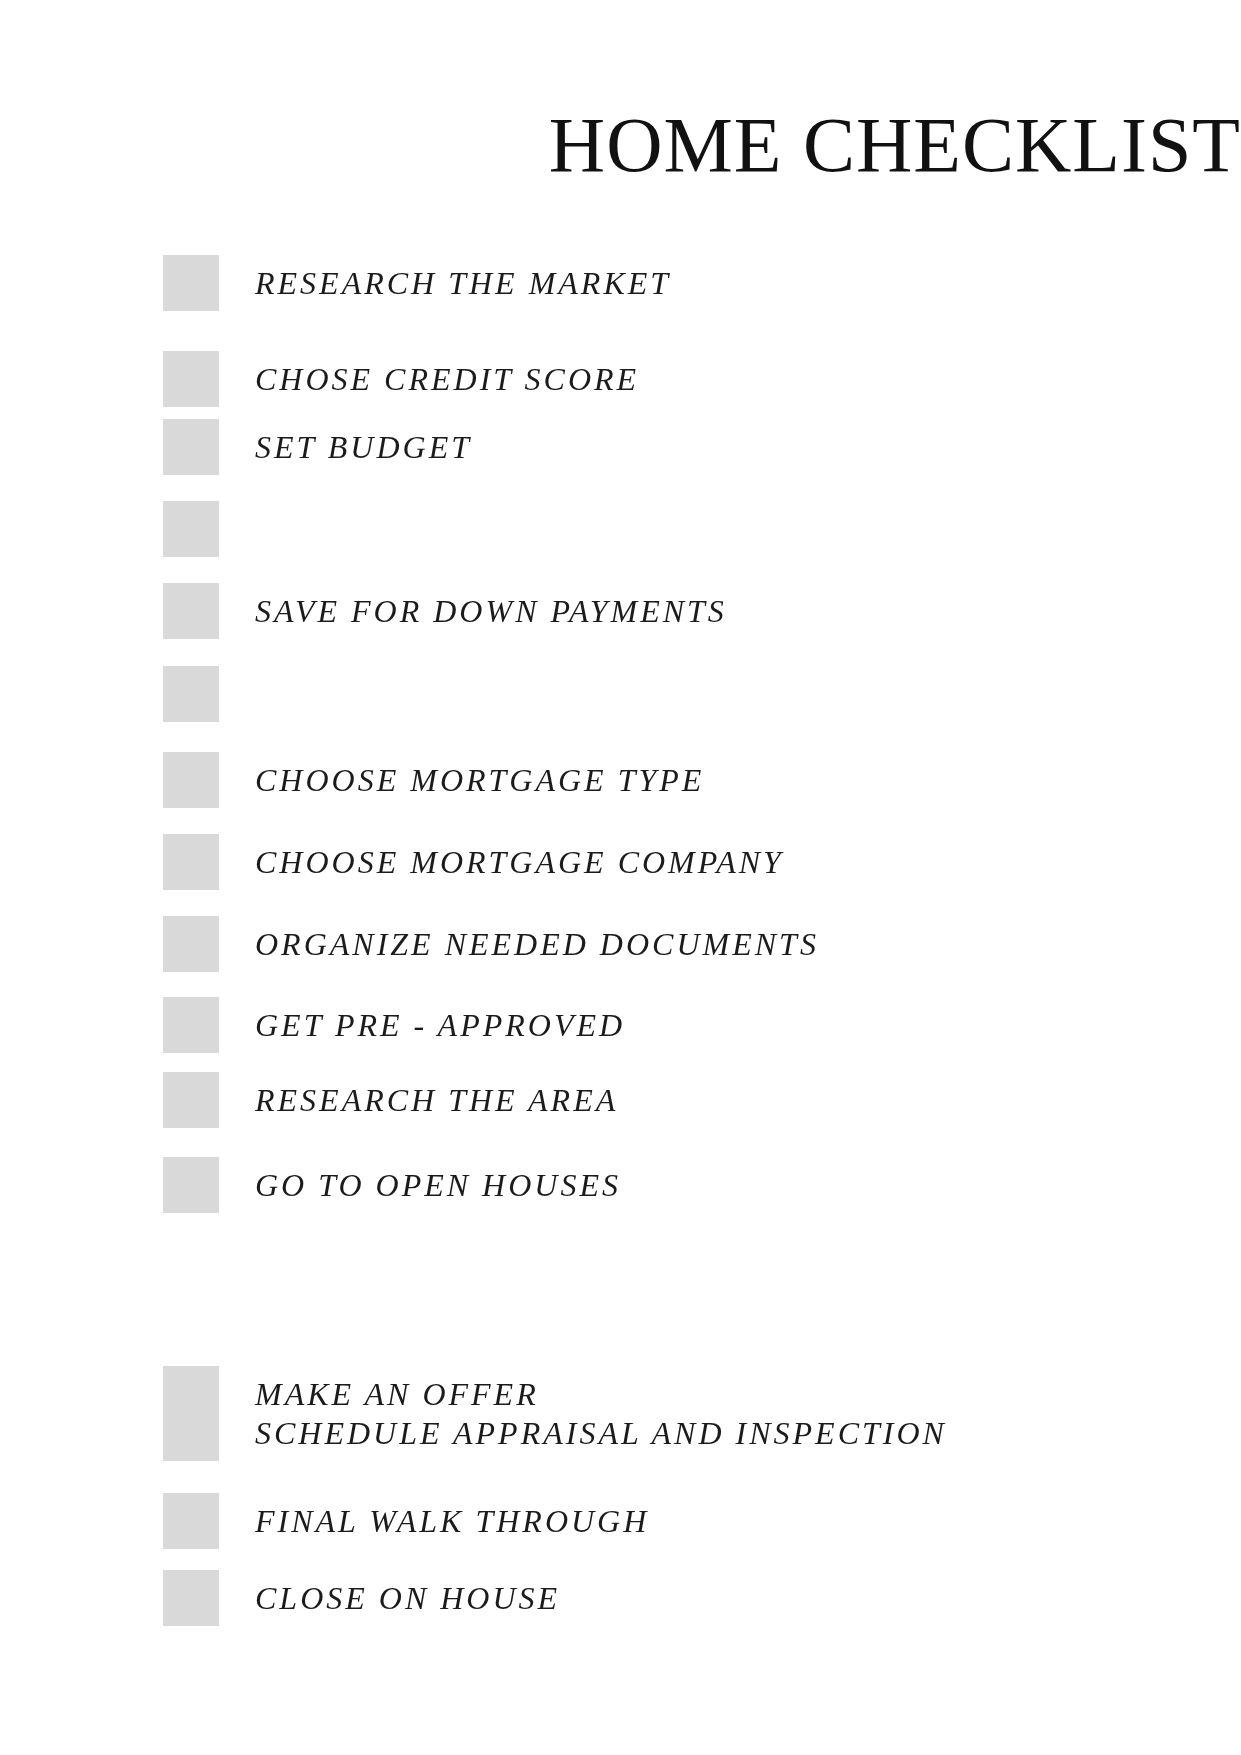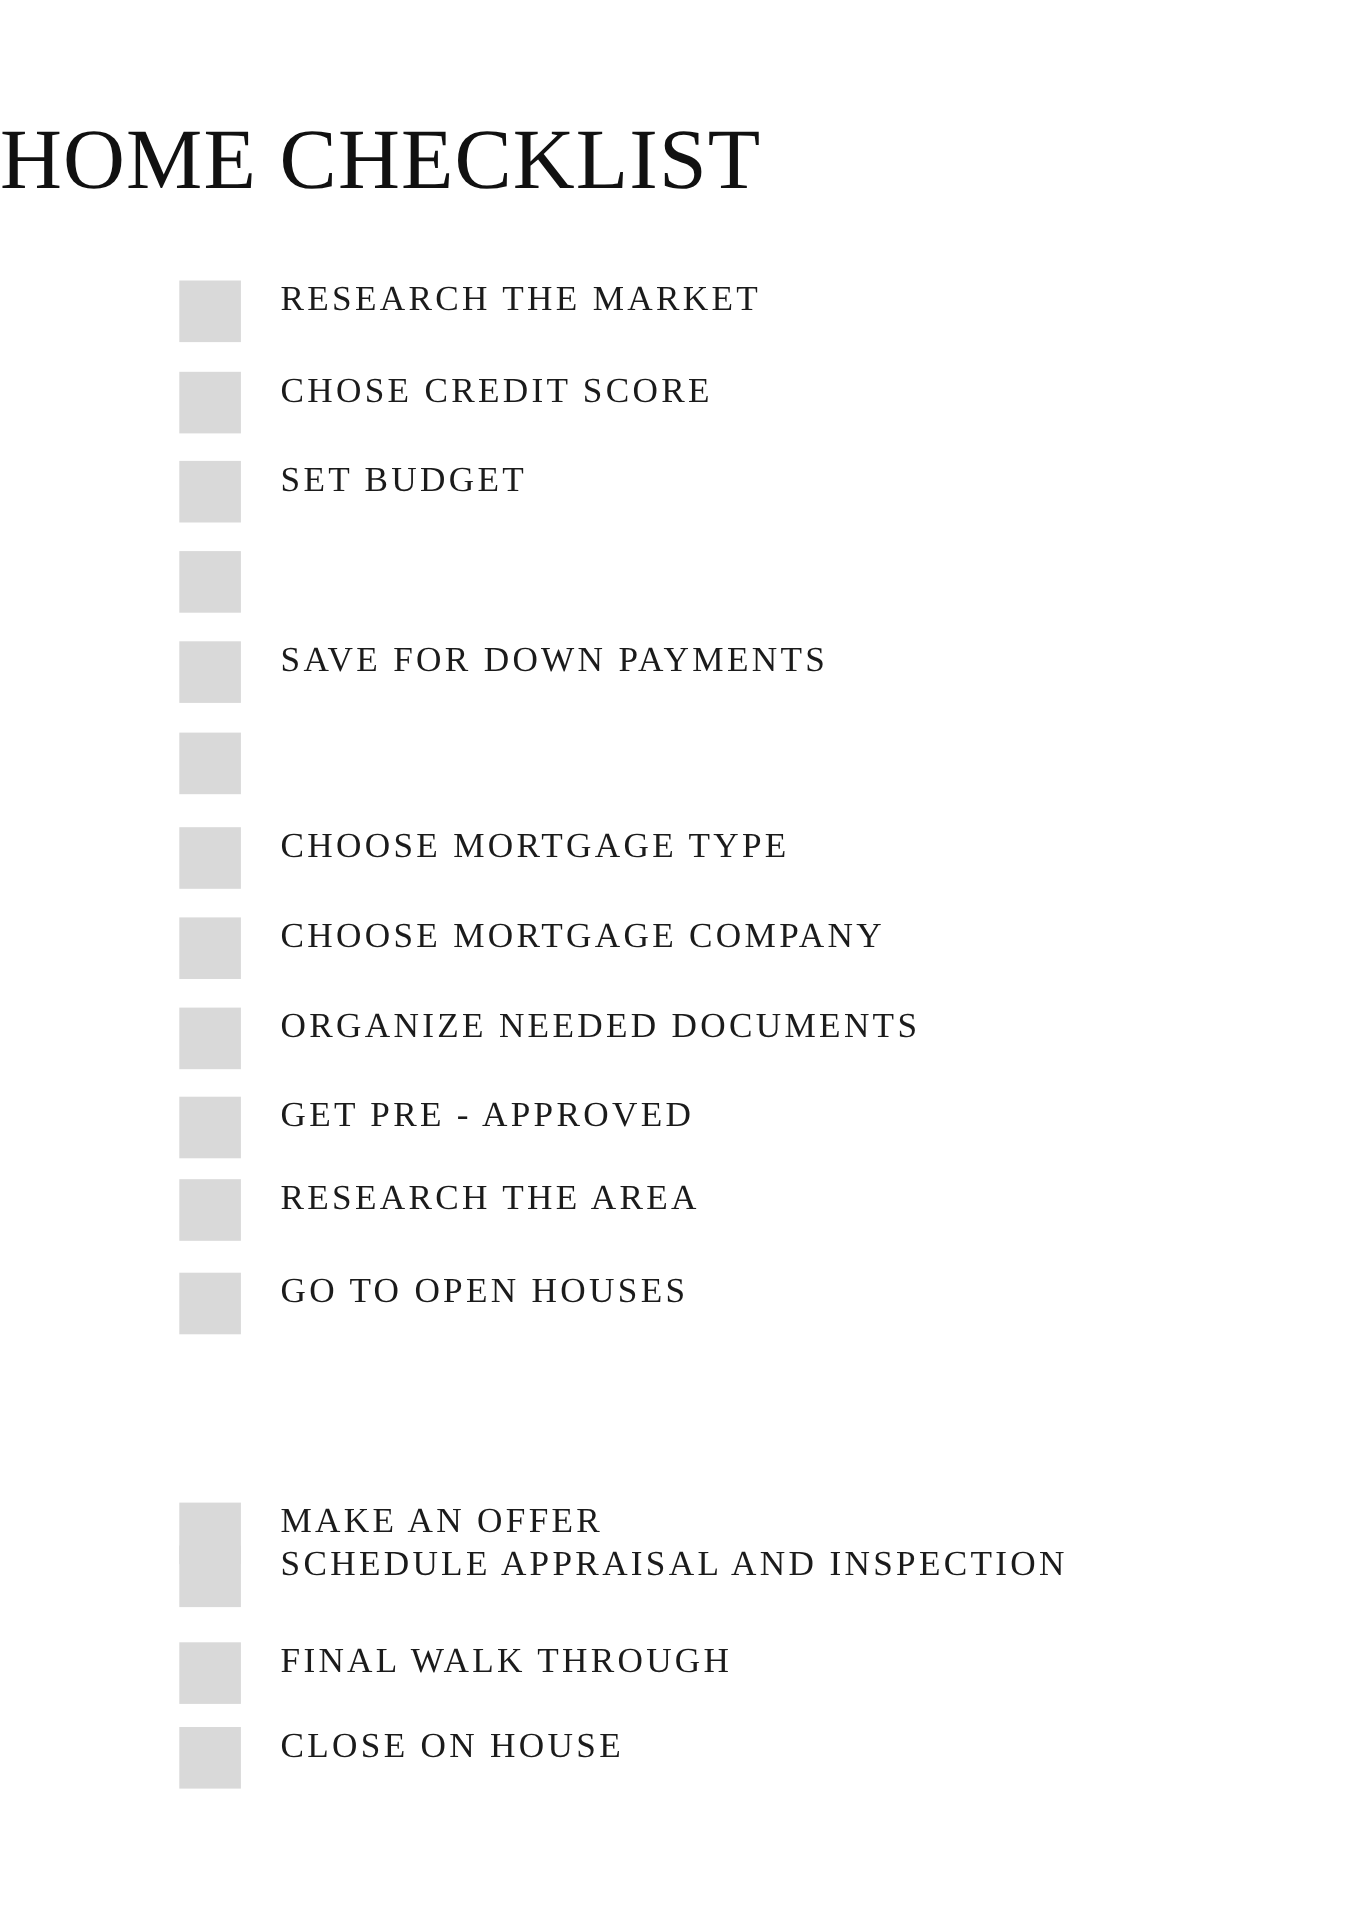--- a/index.html
+++ b/index.html
@@ -14,32 +14,34 @@
     background: #ffffff;
     font-family: "Liberation Serif", serif;
     overflow: hidden;
   }
   .title {
     position: absolute;
     top: 106px;
     left: 0;
     width: 100%;
     margin: 0;
-    text-align: left;
+    text-align: right;
     font-size: 78px;
     font-weight: normal;
     letter-spacing: 1px;
     line-height: 1;
     color: #111111;
   }
   .row {
     position: absolute;
     left: 163px;
     height: 56px;
     display: flex;
+    align-items: center;
+    font-style: italic;
   }
   .box {
     width: 56px;
     height: 56px;
     background: #d9d9d9;
     flex: 0 0 auto;
   }
   .label {
     margin-left: 36px;
     font-size: 32px;
@@ -54,21 +56,21 @@
 
 <div class="page">
 
   <h1 class="title">HOME CHECKLIST</h1>
 
   <div class="row" style="top:255px">
     <span class="box"></span>
     <span class="label">RESEARCH THE MARKET</span>
   </div>
 
-  <div class="row" style="top:338px">
+  <div class="row" style="top:351px">
     <span class="box"></span>
     <span class="label">CHOSE CREDIT SCORE</span>
   </div>
 
   <div class="row" style="top:419px">
     <span class="box"></span>
     <span class="label">SET BUDGET</span>
   </div>
 
   <div class="row" style="top:501px">

